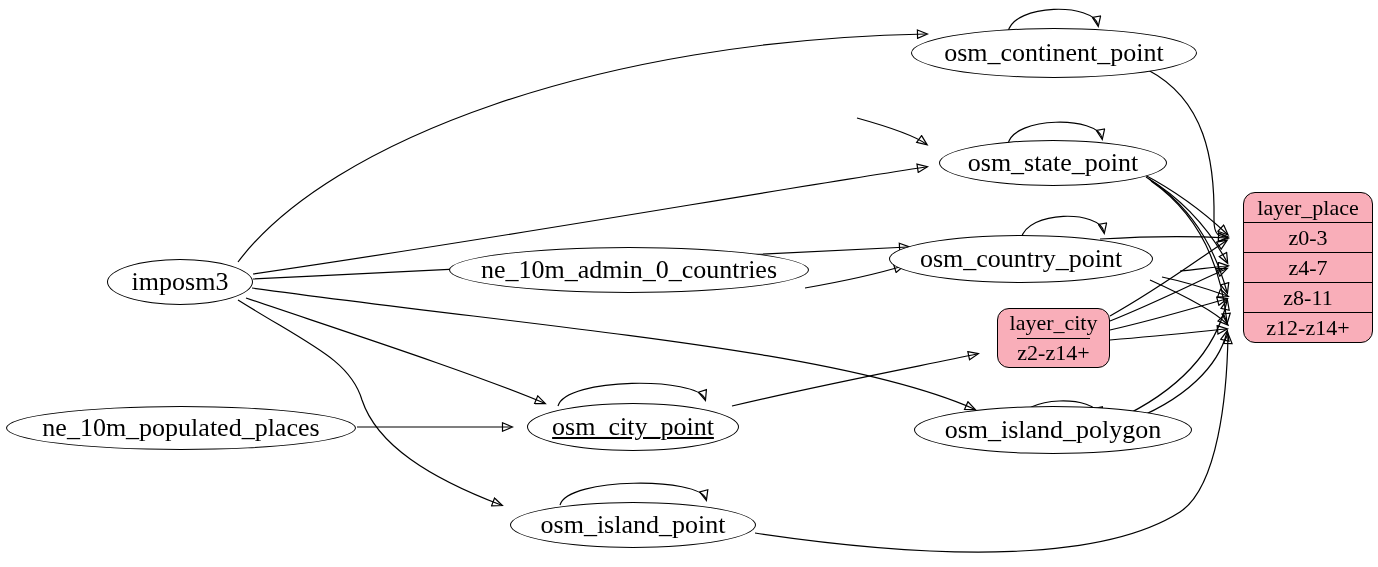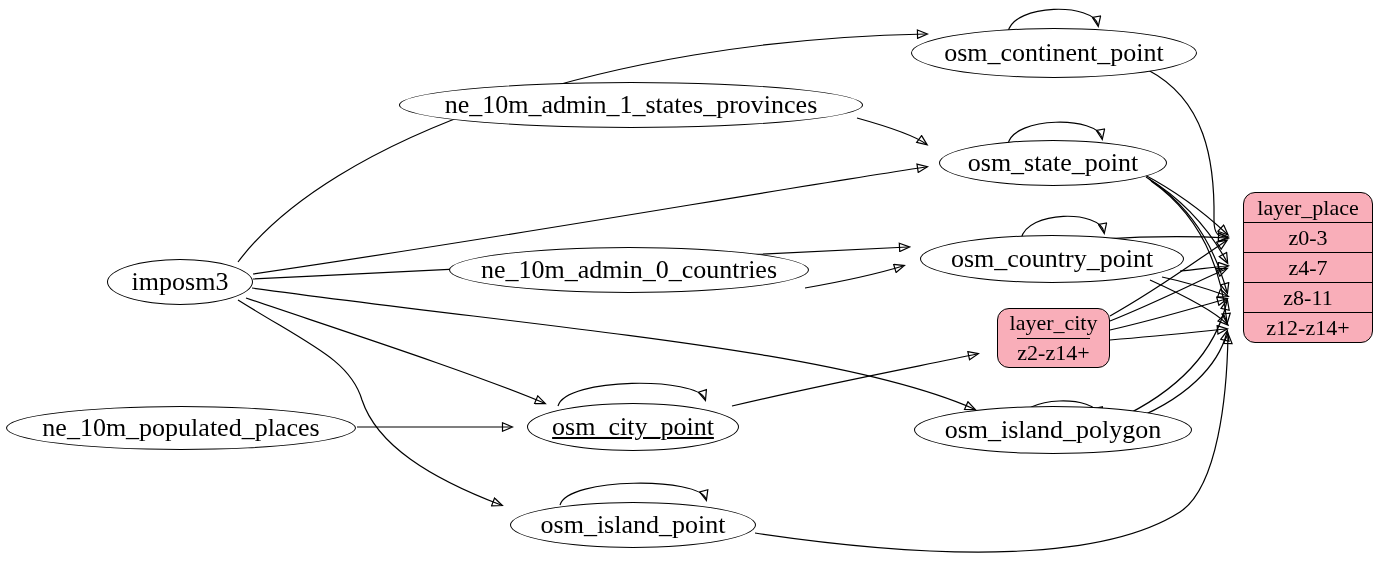--- a/index.html
+++ b/index.html
@@ -26,21 +26,21 @@
     white-space:nowrap;
   }
   .record .row{border-top:1.4px solid #000;}
   
   .n-imposm3{left:107px;top:259px;width:146px;height:46px;}
   .n-ne1{left:399px;top:82px;width:464px;height:46px;}
   .n-ne0{left:449px;top:247px;width:360px;height:46px;}
   .n-nepop{left:6px;top:406px;width:350px;height:44px;}
   .n-continent{left:911px;top:28px;width:286px;height:50px;}
   .n-state{left:939px;top:140px;width:228px;height:46px;}
-  .n-country{left:920px;top:235px;width:264px;height:48px;}
+  .n-country{left:889px;top:235px;width:264px;height:48px;}
   .n-city{left:527px;top:403px;width:212px;height:48px;text-decoration:underline;}
   .n-islandpoly{left:914px;top:406px;width:278px;height:48px;}
   .n-islandpt{left:510px;top:502px;width:246px;height:46px;}
   .n-layercity{left:997px;top:308px;width:113px;height:60px;}
   .n-layerplace{left:1243px;top:192px;width:130px;height:151px;}
 </style>
 </head>
 <body>
 
 <div class="canvas">
@@ -85,23 +85,20 @@
     <path d="M 755,533 C 950,562 1105,560 1180,512 C 1218,487 1227,395 1228,335" marker-end="url(#arrow)"></path>
     <path d="M 1110,316 C 1160,288 1200,258 1226,241" marker-end="url(#arrow)"></path>
     <path d="M 1110,321 C 1162,300 1200,280 1226,269" marker-end="url(#arrow)"></path>
     <path d="M 1110,330 C 1162,318 1200,306 1226,299" marker-end="url(#arrow)"></path>
     <path d="M 1110,340 C 1158,336 1196,332 1226,329" marker-end="url(#arrow)"></path>
   </svg>
 
   <div class="ellipse n-imposm3">
     <span>imposm3</span>
   </div>
-  <div class="ellipse n-ne1">
-    <span>ne_10m_admin_1_states_provinces</span>
-  </div>
   <div class="ellipse n-ne0">
     <span>ne_10m_admin_0_countries</span>
   </div>
   <div class="ellipse n-nepop">
     <span>ne_10m_populated_places</span>
   </div>
   <div class="ellipse n-continent">
     <span>osm_continent_point</span>
   </div>
   <div class="ellipse n-state">

